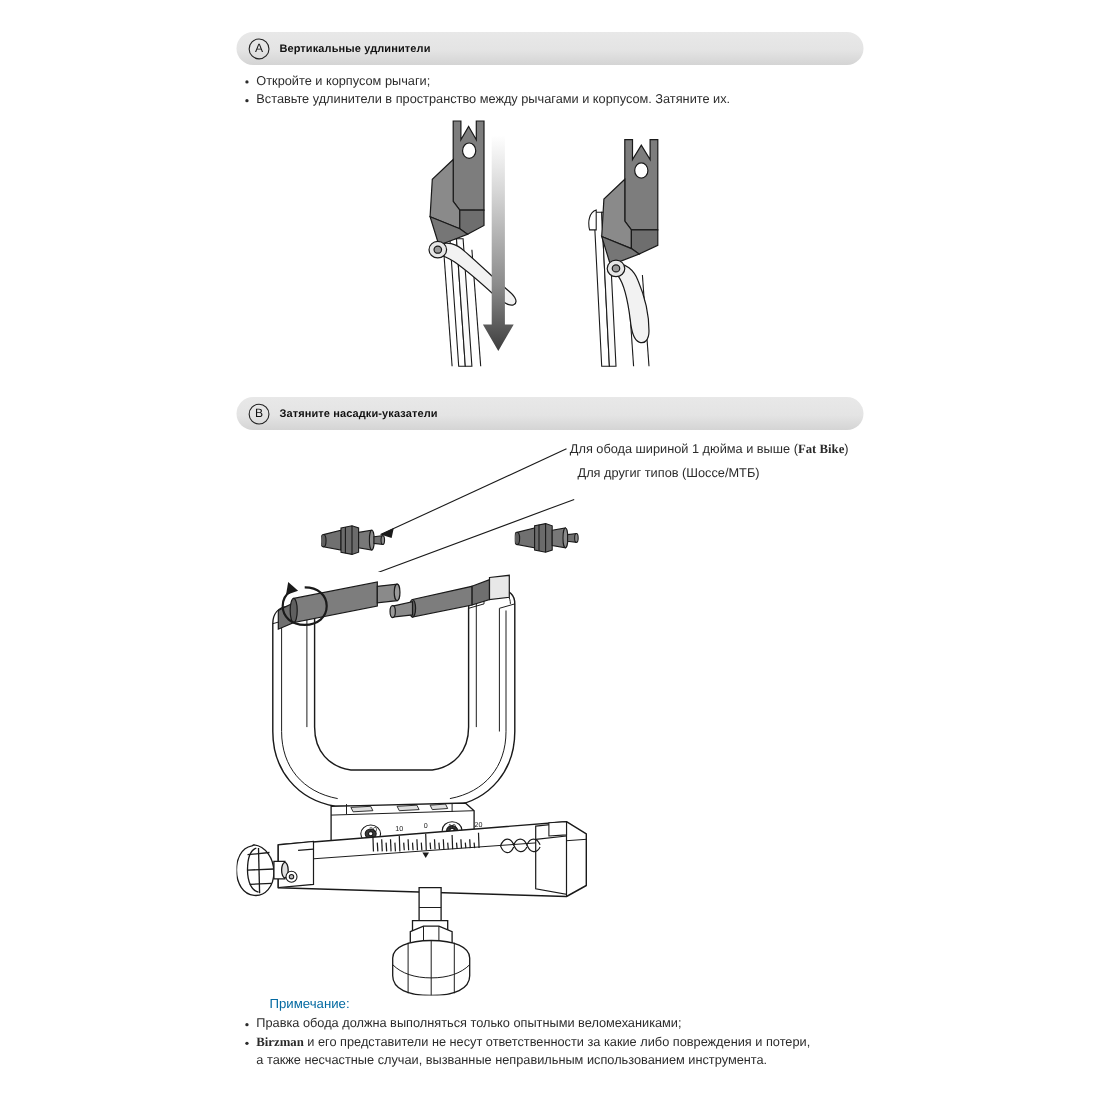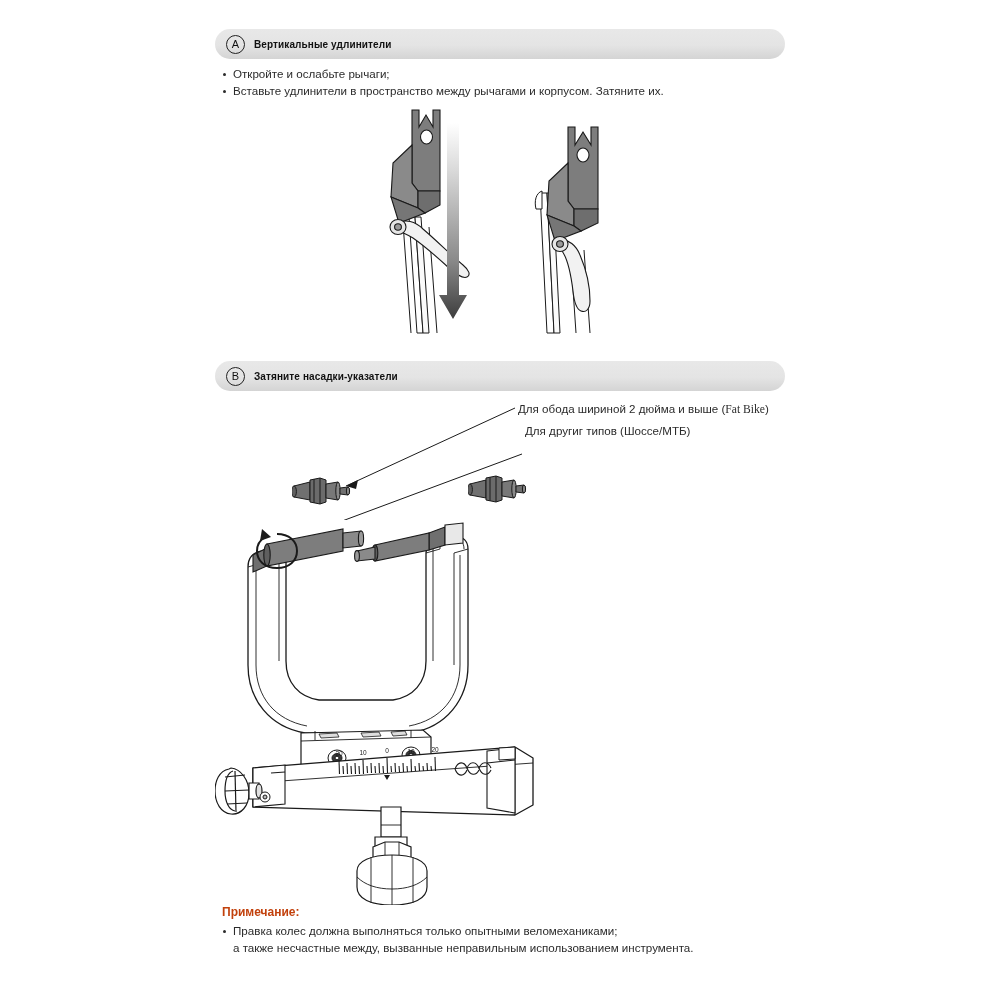--- a/index.html
+++ b/index.html
@@ -32,25 +32,25 @@
   
   .bullets{position:absolute;font-size:11.6px;color:#2b2b2b;line-height:16.5px;}
   .bullets .li{position:relative;padding-left:11px;white-space:nowrap;}
   .bullets .li::before{
     content:"";position:absolute;left:1px;top:7px;
     width:3px;height:3px;border-radius:50%;background:#2b2b2b;
   }
 
   
   .callout{position:absolute;font-size:11.6px;color:#2b2b2b;white-space:nowrap;}
-  .callout b{font-family:"Liberation Serif","DejaVu Serif",serif;font-weight:normal;}
+  .callout b{font-family:"Liberation Serif","DejaVu Serif",serif;font-weight:bold;}
 
   
   .notes{position:absolute;left:222px;top:905px;font-size:11.6px;color:#2b2b2b;}
-  .notes-h{font-weight:bold;color:#c2410c;font-size:12px;margin-bottom:4px;}
+  .notes-h{font-weight:normal;color:#0369a1;font-size:12px;margin-bottom:4px;margin-left:23px;}
   .notes .li{position:relative;padding-left:11px;line-height:16.5px;white-space:nowrap;}
   .notes .li::before{
     content:"";position:absolute;left:1px;top:7px;
     width:3px;height:3px;border-radius:50%;background:#2b2b2b;
   }
   .notes .cont{padding-left:11px;line-height:16.5px;white-space:nowrap;}
   .brand{font-family:"Liberation Serif","DejaVu Serif",serif;font-weight:bold;}
 
   svg{display:block;}
   .art{position:absolute;}
@@ -59,21 +59,21 @@
 <body>
 
 <div class="page">
 
   <div class="sect-bar" style="top:29px;">
     <div class="sect-badge">A</div>
     <div class="sect-title">Вертикальные удлинители</div>
   </div>
 
   <div class="bullets" style="left:222px;top:66px;">
-    <div class="li">Откройте и ослабьте рычаги;</div>
+    <div class="li">Откройте и корпусом рычаги;</div>
     <div class="li">Вставьте удлинители в пространство между рычагами и корпусом. Затяните их.</div>
   </div>
 
   <div class="art" style="left:385px;top:105px;">
     <svg width="140" height="230" viewBox="0 0 140 230">
       <defs>
         <linearGradient id="arrowGrad" x1="0" y1="0" x2="0" y2="1">
           <stop offset="0%" stop-color="#ffffff"></stop>
           <stop offset="25%" stop-color="#d8d8d8"></stop>
           <stop offset="70%" stop-color="#8a8a8a"></stop>
@@ -149,21 +149,21 @@
       <path d="M24,86 C18,88 16,96 18,104 L24,104 Z" fill="#ffffff" stroke="#1a1a1a" stroke-width="1"></path>
     </svg>
   </div>
 
   <div class="sect-bar" style="top:361px;">
     <div class="sect-badge">B</div>
     <div class="sect-title">Затяните насадки-указатели</div>
   </div>
 
   <div class="callout" style="left:518px;top:402px;">
-    <span>Для обода шириной 2 дюйма и выше (</span><b>Fat Bike</b><span>)</span>
+    <span>Для обода шириной 1 дюйма и выше (</span><b>Fat Bike</b><span>)</span>
   </div>
 
   <div class="callout" style="left:525px;top:424px;">Для другиг типов (Шоссе/МТБ)</div>
 
   <div class="art" style="left:290px;top:400px;">
     <svg width="240" height="120" viewBox="0 0 240 120">
       <g stroke="#1a1a1a" stroke-width="1" fill="none">
         <path d="M225,8 L56,86"></path>
         <path d="M232,54 L28,130"></path>
       </g>
@@ -400,17 +400,18 @@
           <path d="M177,340 L177,390"></path>
           <path d="M198,342 L198,388"></path>
         </g>
       </g>
 
     </svg>
   </div>
 
   <div class="notes">
     <div class="notes-h">Примечание:</div>
-    <div class="li">Правка колес должна выполняться только опытными веломеханиками;</div>
-    <div class="cont">а также несчастные между, вызванные неправильным использованием инструмента.</div>
+    <div class="li">Правка обода должна выполняться только опытными веломеханиками;</div>
+    <div class="li"><span class="brand">Birzman</span><span> и его представители не несут ответственности за какие либо повреждения и потери,</span></div>
+    <div class="cont">а также несчастные случаи, вызванные неправильным использованием инструмента.</div>
   </div>
 
 </div>
 
 </body></html>

